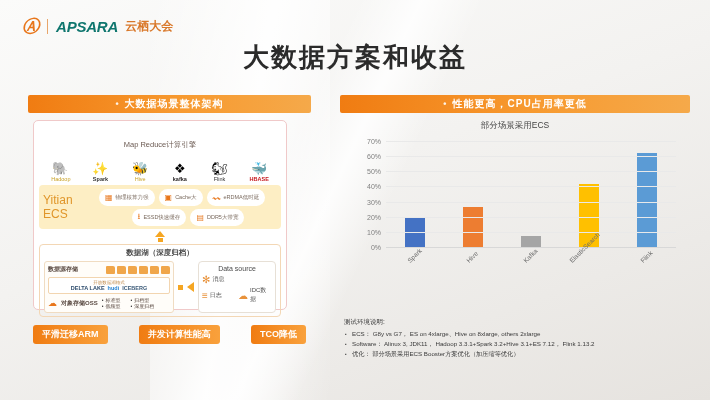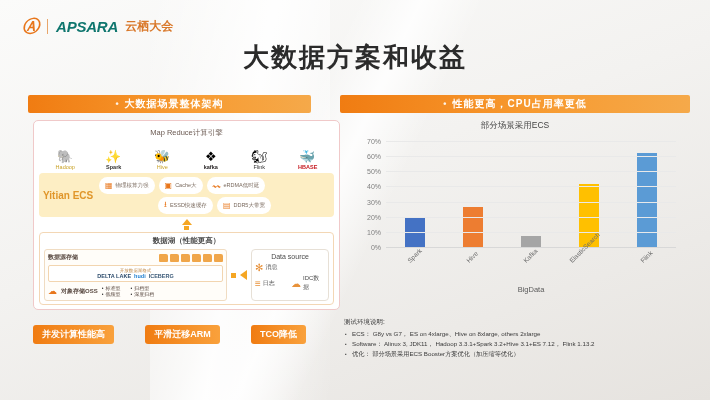--- a/index.html
+++ b/index.html
@@ -40,35 +40,35 @@
     color: #fff; font-size: 10px; font-weight: bold; letter-spacing: 1px;
     display: flex; align-items: center; justify-content: center;
   }
   .panel-head .dot { font-size: 9px; margin-right: 5px; opacity: .9; }
 
   #left-head { left: 28px; top: 95px; width: 283px; }
   #right-head { left: 340px; top: 95px; width: 350px; }
 
   
   .arch {
-    position: absolute; left: 33px; top: 120px; width: 307px; height: 190px;
+    position: absolute; left: 33px; top: 120px; width: 254px; height: 190px;
     border: 1px solid #f0c9c9; border-radius: 5px; background: #fff;
-    padding: 4px 5px;
+    padding: 16px 5px;
   }
   .mr-title { text-align: center; font-size: 7.5px; color: #6b5a52; margin: 3px 0 2px; }
   .logo-row { display: flex; justify-content: space-around; align-items: flex-end; padding: 0 2px; height: 30px; }
   .logo { display: flex; flex-direction: column; align-items: center; width: 42px; }
   .logo .g { font-size: 13px; line-height: 13px; }
   .logo .t { font-size: 5.5px; margin-top: 1px; white-space: nowrap; }
 
   .yitian {
     margin-top: 3px; background: #fdeec4; border-radius: 4px; padding: 3px 4px;
     display: flex; align-items: center; gap: 4px; height: 44px;
   }
-  .yitian-label { font-size: 10px; font-weight: bold; color: #e0962a; width: 52px; flex: 0 0 52px; }
+  .yitian-label { font-size: 12px; font-weight: normal; color: #e0962a; width: 52px; flex: 0 0 52px; }
   .yitian-items { flex: 1; display: flex; flex-direction: column; gap: 3px; }
   .yi-row { display: flex; gap: 4px; }
   .yi-row.r2 { justify-content: center; }
   .chip {
     background: #fff; border-radius: 9px; height: 17px; display: flex;
     align-items: center; gap: 3px; padding: 0 6px; font-size: 5.5px; color: #7a6a5e;
   }
   .chip .ic { font-size: 8px; color: #e8761b; }
 
   .arrow-up {
@@ -229,21 +229,21 @@
       </div>
     </div>
   </div>
 
   <div>
     <div class="arrow-up"></div>
     <div class="arrow-stem"></div>
   </div>
 
   <div class="lake">
-    <div class="lake-title">数据湖（性能更高）</div>
+    <div class="lake-title">数据湖（深度归档）</div>
     <div class="lake-body">
       <div class="lake-left">
         <div class="store-row">
           <span class="store-label">数据源存储</span>
           <span class="folders">
             <span class="folder"></span>
             <span class="folder"></span>
             <span class="folder"></span>
             <span class="folder"></span>
             <span class="folder"></span>
@@ -289,22 +289,22 @@
             <span class="ic">☁</span>
             <span>IDC数据</span>
           </div>
         </div>
       </div>
     </div>
   </div>
 </div>
 
 <div class="pills">
+  <div class="pill">平滑迁移ARM</div>
   <div class="pill">并发计算性能高</div>
-  <div class="pill">平滑迁移ARM</div>
   <div class="pill">TCO降低</div>
 </div>
 
 <div class="panel-head" id="right-head">
   <span class="dot">•</span>
   <span>性能更高，CPU占用率更低</span>
 </div>
 
 <div class="chart-title">部分场景采用ECS</div>
 
@@ -362,21 +362,20 @@
       <div class="xlab-slot">
         <span class="xlab">Kafka</span>
       </div>
       <div class="xlab-slot">
         <span class="xlab">ElasticSearch</span>
       </div>
       <div class="xlab-slot">
         <span class="xlab">Flink</span>
       </div>
     </div>
-  <div class="xaxis-title">BigData</div>
 </div>
 
 <div class="notes">
   <div class="notes-title">测试环境说明:</div>
   <div class="note">ECS： G8y vs G7， ES on 4xlarge、Hive on 8xlarge, others 2xlarge</div>
   <div class="note">Software： Alinux 3, JDK11， Hadoop 3.3.1+Spark 3.2+Hive 3.1+ES 7.12， Flink 1.13.2</div>
   <div class="note">优化： 部分场景采用ECS Booster方案优化（加压缩等优化）</div>
 </div>
 
 </body></html>

